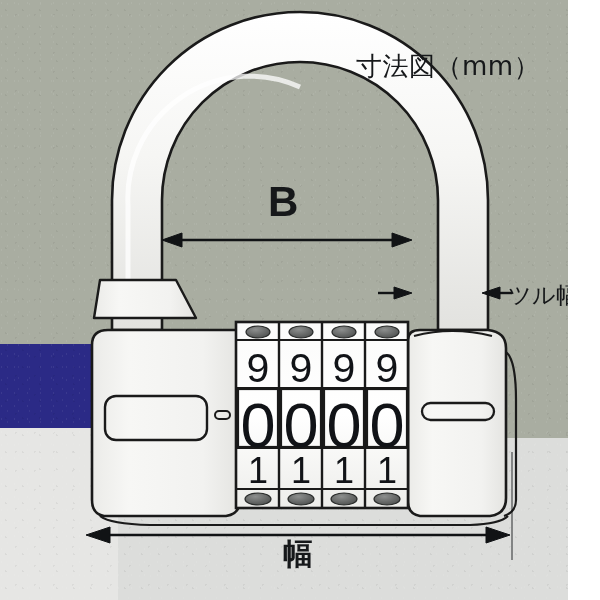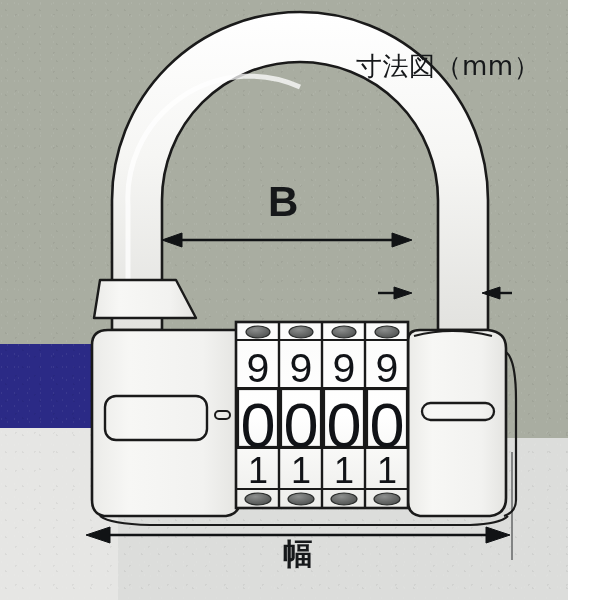--- a/index.html
+++ b/index.html
@@ -243,20 +243,21 @@
       <polygon points="510,535 486,527 486,543"></polygon>
 
       <line x1="512" y1="452" x2="512" y2="560" stroke-width="1.6" opacity=".55"></line>
     </g>
   </svg>
 
   <div class="label" id="title-label">寸法図（mm）</div>
 
   <div class="label" id="b-label">B</div>
 
+  <div class="label" id="shackle-width-label">ツル幅</div>
 
   <div class="label" id="width-label">幅</div>
 
   <div class="digit row-top" style="left:238px; top:348px; width:40px;">9</div>
   <div class="digit row-top" style="left:281px; top:348px; width:40px;">9</div>
   <div class="digit row-top" style="left:324px; top:348px; width:40px;">9</div>
   <div class="digit row-top" style="left:367px; top:348px; width:40px;">9</div>
 
   <div class="digit row-mid" style="left:238px; top:394px; width:40px;">0</div>
   <div class="digit row-mid" style="left:281px; top:394px; width:40px;">0</div>

